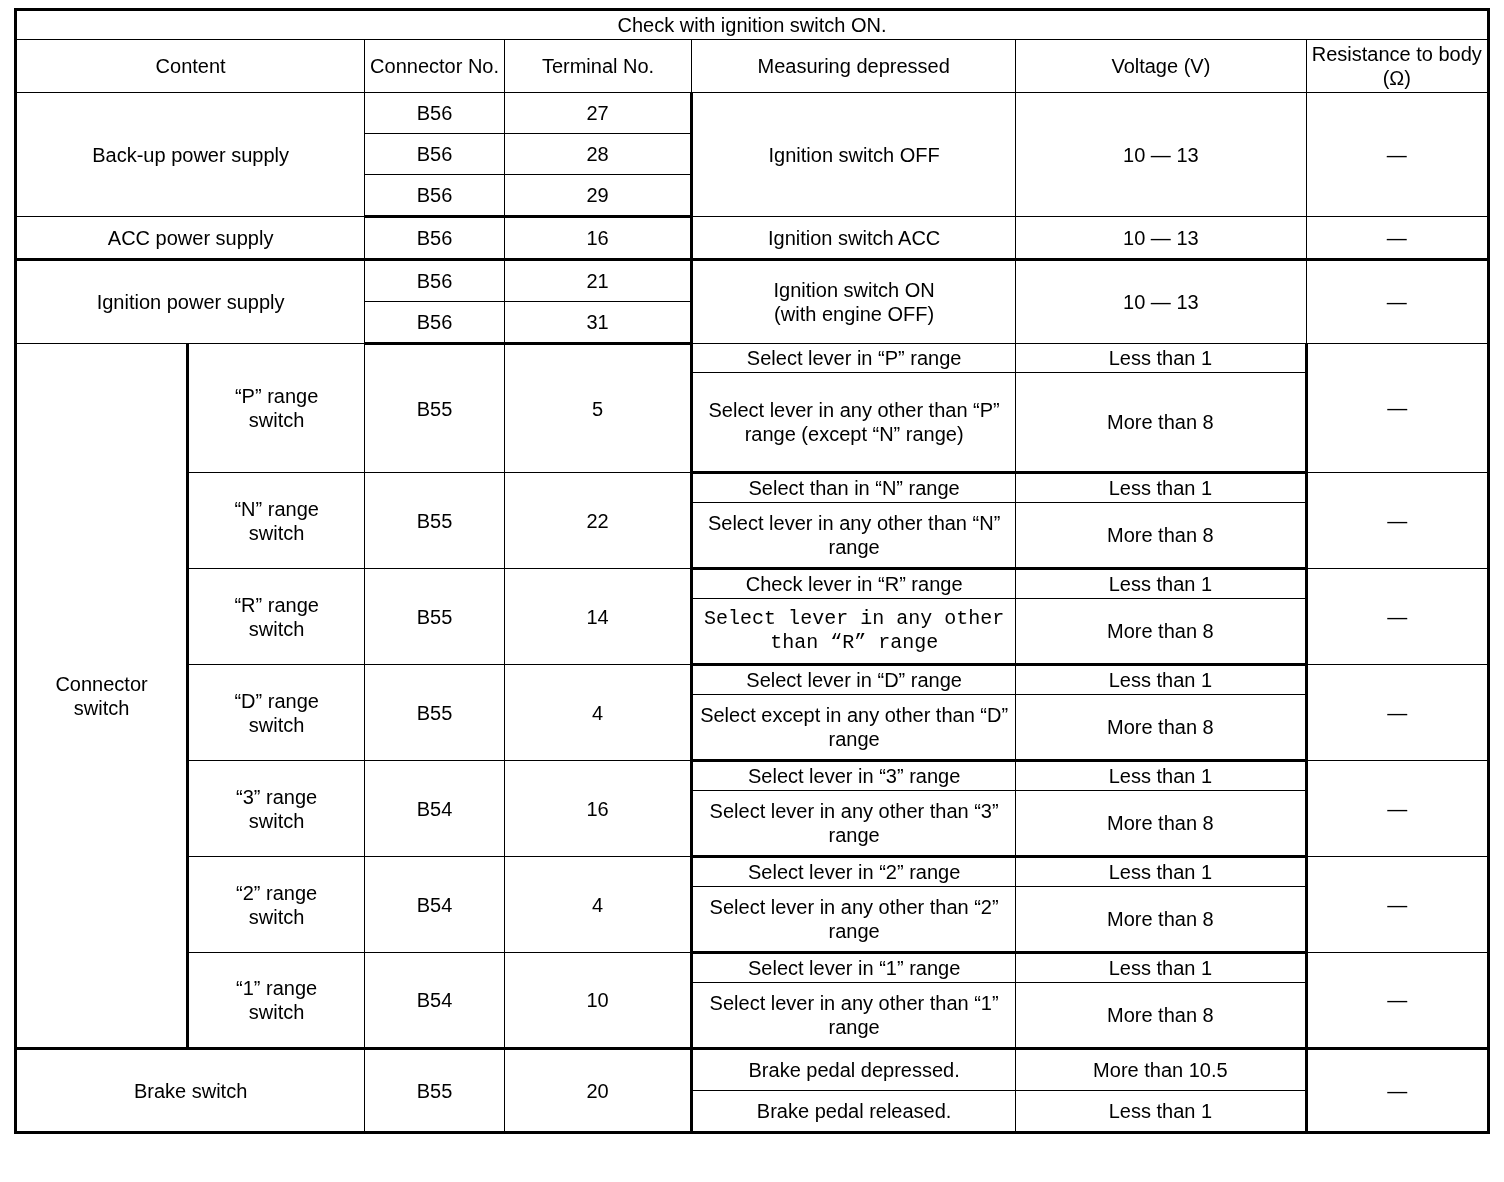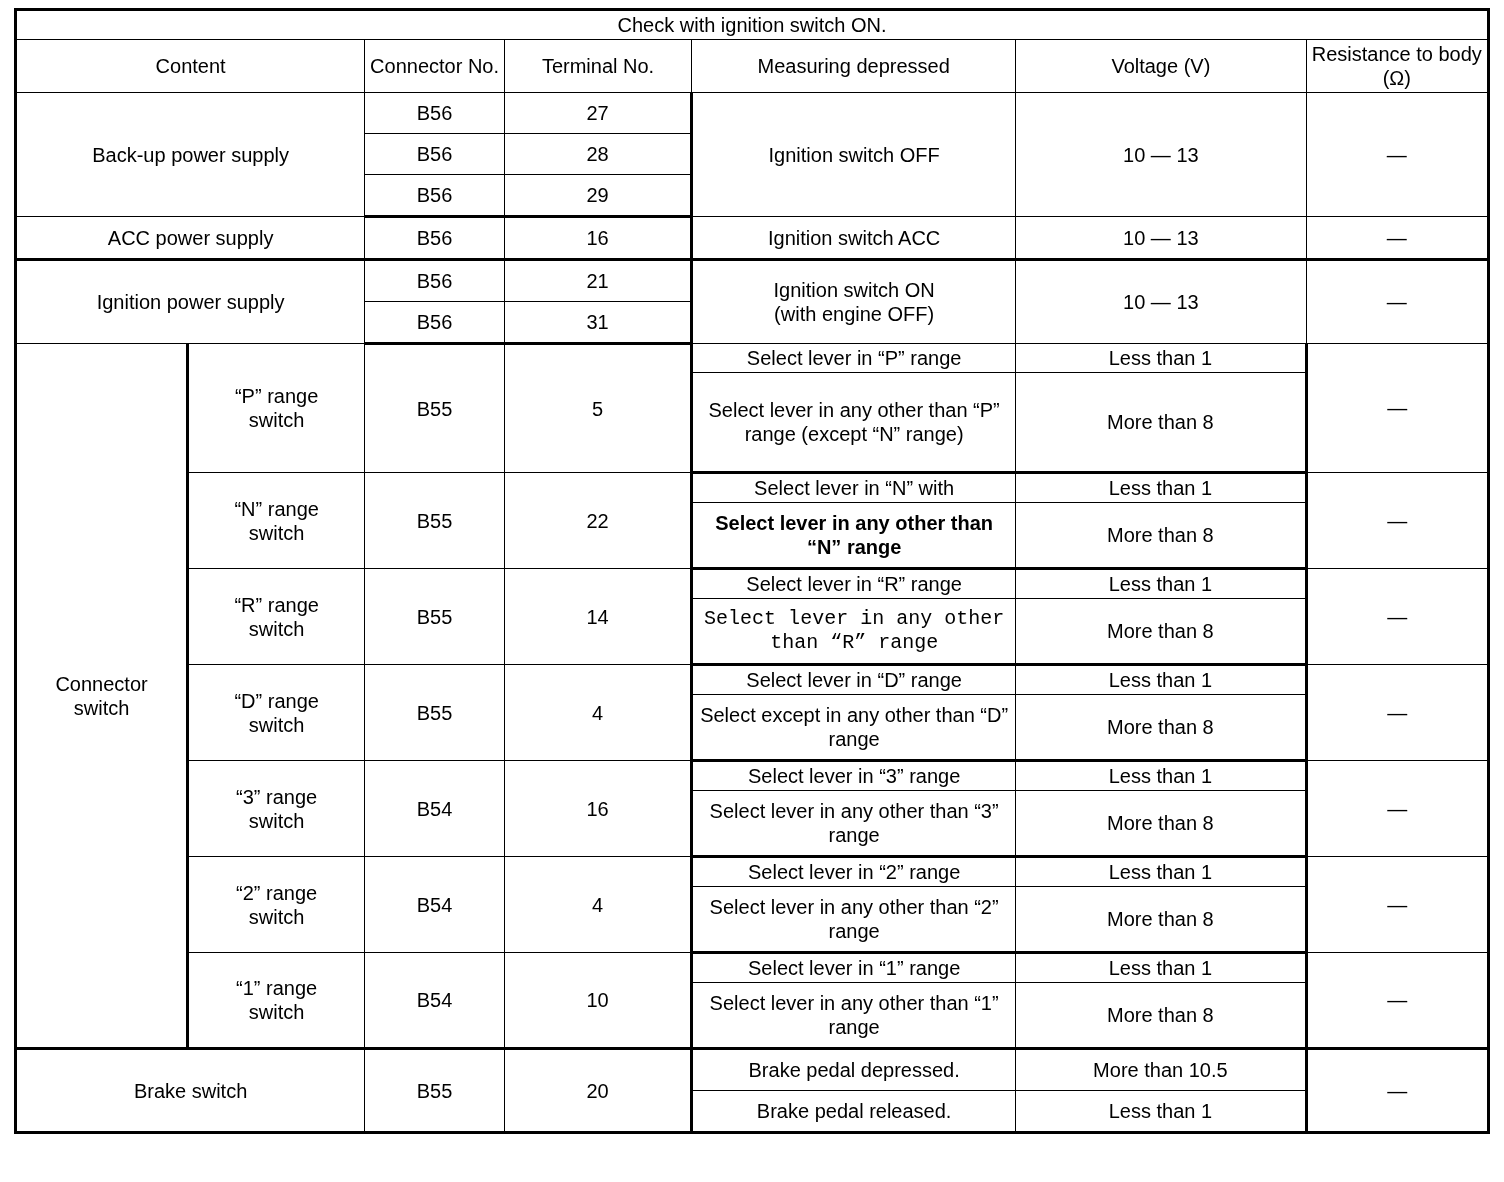--- a/index.html
+++ b/index.html
@@ -170,37 +170,37 @@
         <td class="thick-right thick-bottom">More than 8</td>
       </tr>
 
       <tr>
         <td class="sub-label" rowspan="2">
           <div>“N” range</div>
           <div>switch</div>
         </td>
         <td rowspan="2">B55</td>
         <td class="thick-right" rowspan="2">22</td>
-        <td class="meas">Select lever in “N” with</td>
-        <td class="thick-right">Less than 1</td>
-        <td class="dash" rowspan="2">—</td>
-      </tr>
-      <tr>
-        <td class="meas thick-bottom" style="height:60px;font-weight:bold;">Select lever in any other than “N” range</td>
+        <td class="meas">Select than in “N” range</td>
+        <td class="thick-right">Less than 1</td>
+        <td class="dash" rowspan="2">—</td>
+      </tr>
+      <tr>
+        <td class="meas thick-bottom" style="height:60px;">Select lever in any other than “N” range</td>
         <td class="thick-right thick-bottom">More than 8</td>
       </tr>
 
       <tr>
         <td class="sub-label" rowspan="2">
           <div>“R” range</div>
           <div>switch</div>
         </td>
         <td rowspan="2">B55</td>
         <td class="thick-right" rowspan="2">14</td>
-        <td class="meas">Select lever in “R” range</td>
+        <td class="meas">Check lever in “R” range</td>
         <td class="thick-right">Less than 1</td>
         <td class="dash" rowspan="2">—</td>
       </tr>
       <tr>
         <td class="meas thick-bottom" style="height:60px;font-family:Liberation Mono, monospace;">Select lever in any other than “R” range</td>
         <td class="thick-right thick-bottom">More than 8</td>
       </tr>
 
       <tr>
         <td class="sub-label" rowspan="2">

